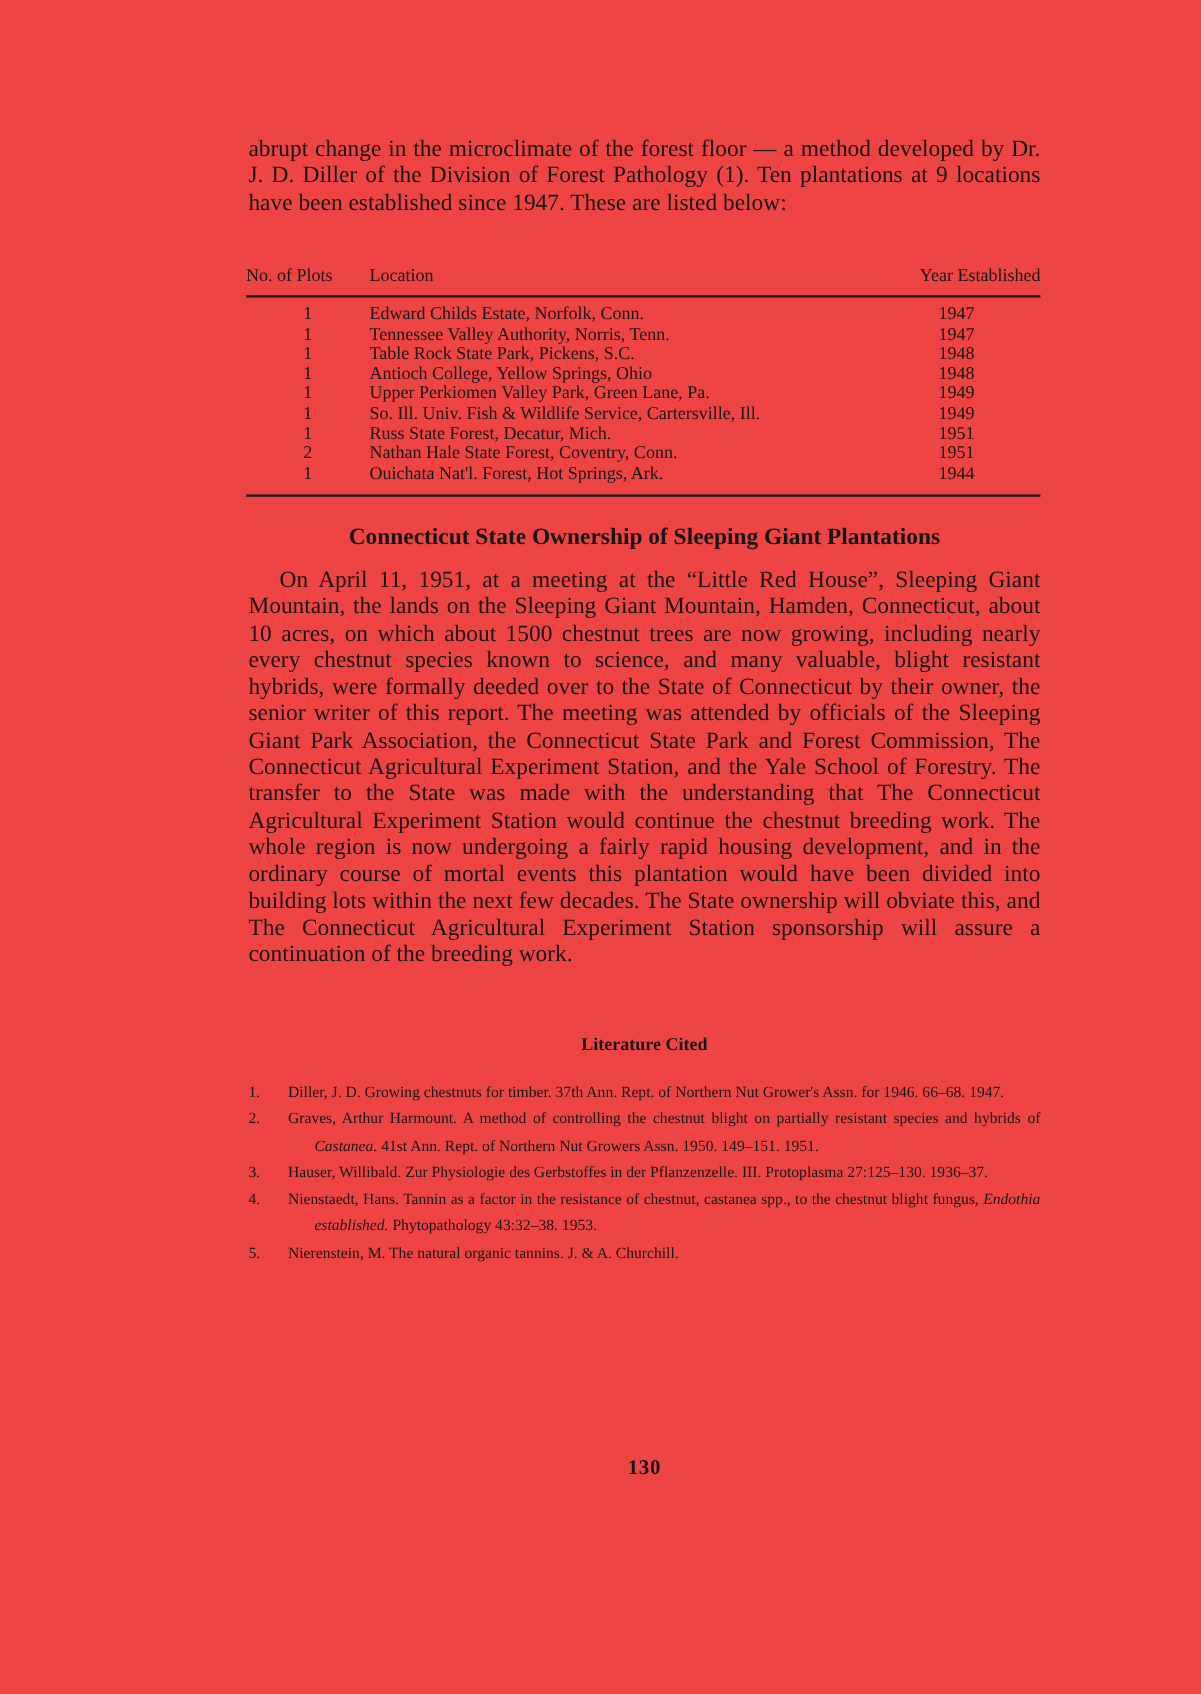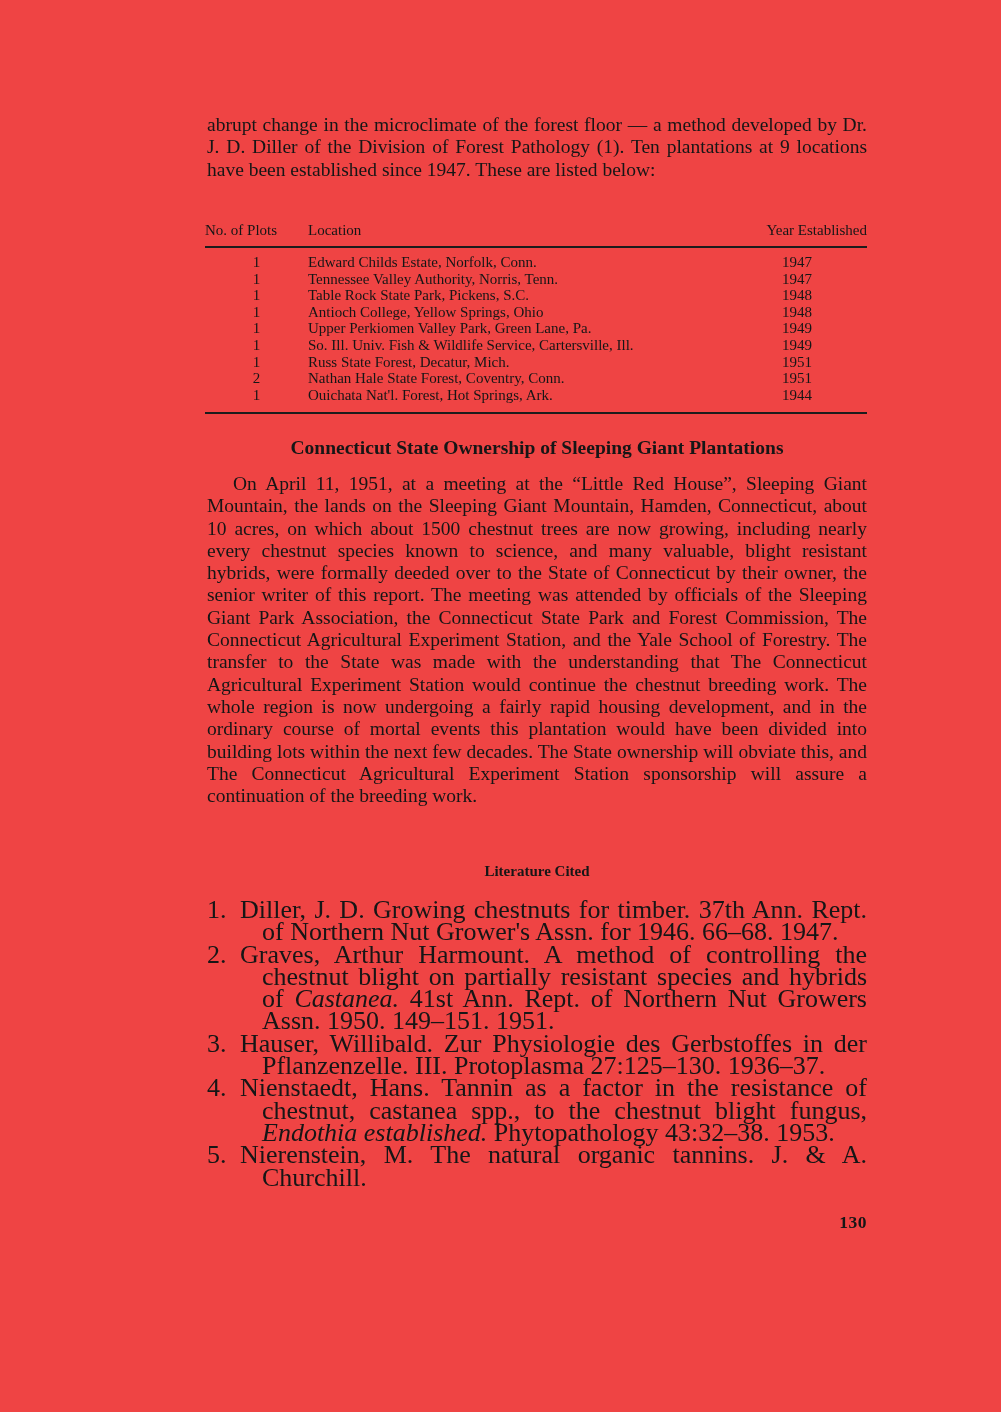--- a/index.html
+++ b/index.html
@@ -72,39 +72,39 @@
     position: absolute;
     left: 207px; top: 863px; width: 660px;
     margin: 0;
     font-size: 15px;
     font-weight: 700;
     text-align: center;
   }
   .refs {
     position: absolute;
     left: 207px; top: 899px; width: 660px;
-    font-size: 26px;
+    font-size: 13px;
     line-height: 22.3px;
   }
   .ref {
     text-align: justify;
     padding-left: 55px;
     text-indent: -55px;
   }
   .ref-num {
     display: inline-block;
     width: 33px;
     text-indent: 0;
   }
   .it { font-style: italic; }
 
   .page-num {
     position: absolute;
     left: 207px; top: 1212px; width: 660px;
-    text-align: right;
+    text-align: center;
     font-size: 17.5px;
     font-weight: 700;
     letter-spacing: 0.5px;
   }
 </style>
 </head>
 <body>
 
 <div class="page">
 

